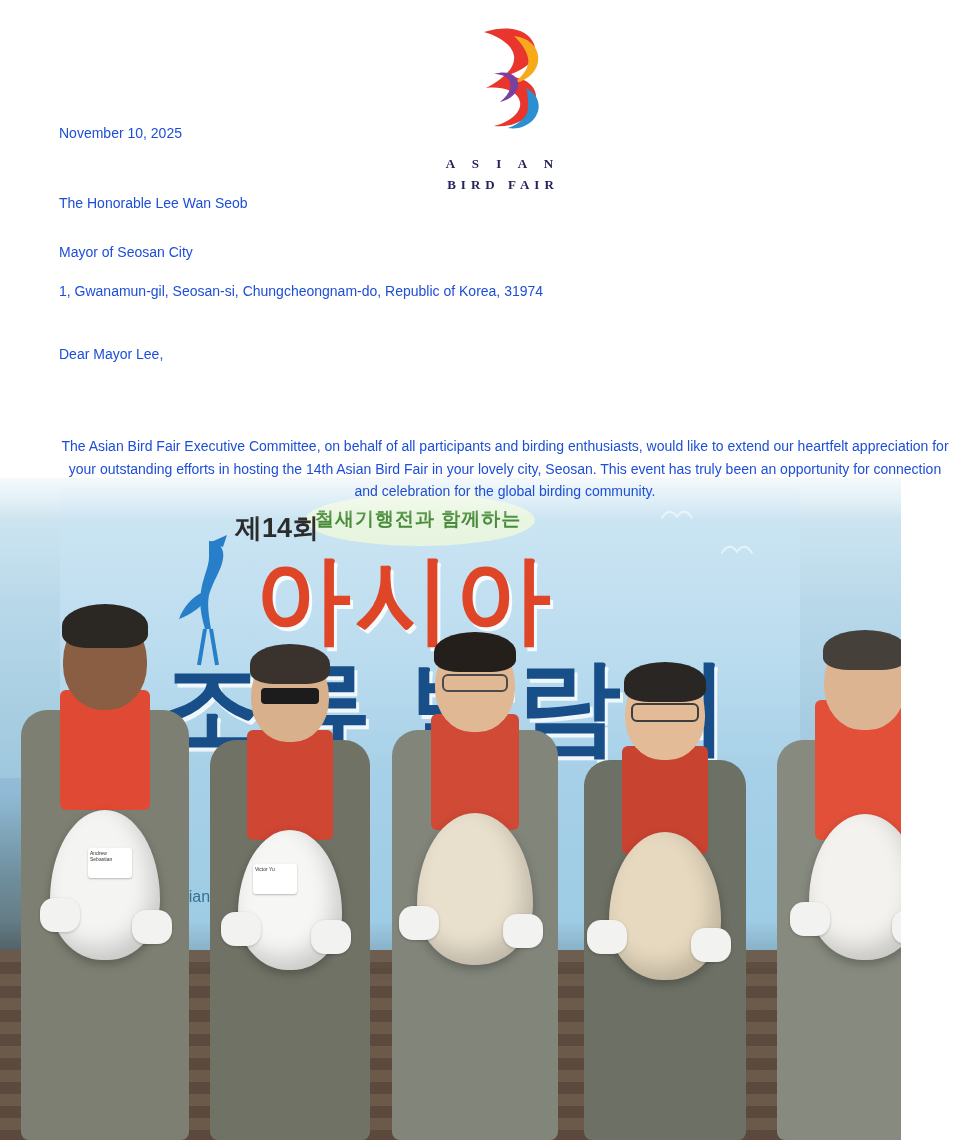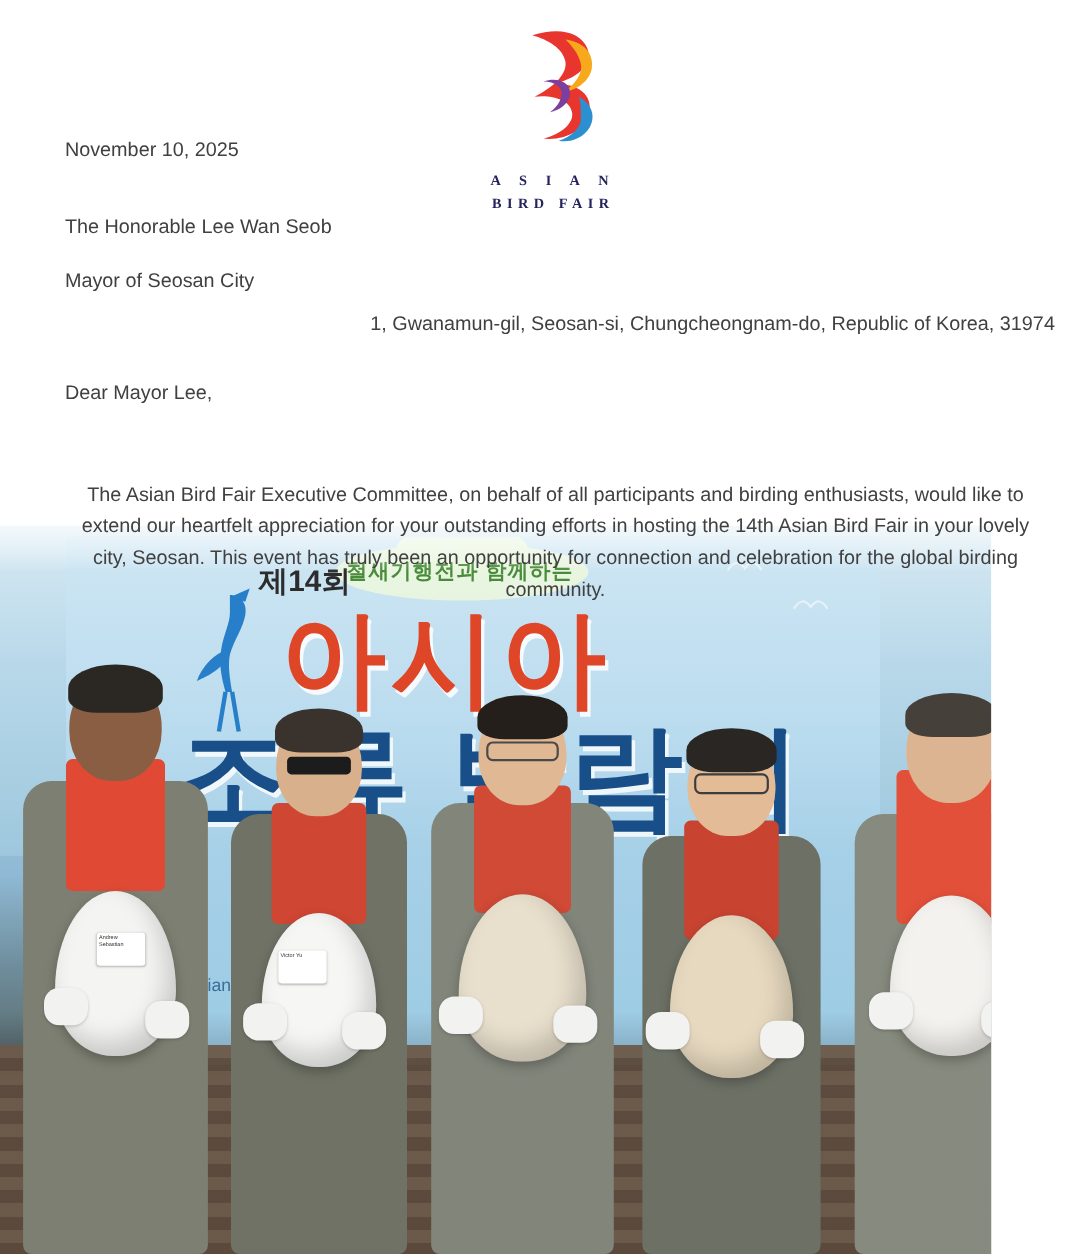--- a/index.html
+++ b/index.html
@@ -209,28 +209,28 @@
     color: #24235e;
     font-weight: bold;
   }
   .logo-sub1 { top: 142px; font-size: 13px; letter-spacing: 7px; }
   .logo-sub2 { top: 163px; font-size: 13px; letter-spacing: 5px; }
 
   .doc-text {
     position: absolute;
     left: 59px;
     width: 900px;
-    color: #404040;
-    font-size: 18px;
+    color: #1d4ed8;
+    font-size: 14px;
     line-height: 1.55;
   }
   .date { top: 123px; }
   .addressee { top: 193px; }
   .role { top: 242px; }
-  .address { top: 281px; text-align: right; }
+  .address { top: 281px; }
   .salutation { top: 344px; }
   .body-para {
     top: 435px;
     width: 892px;
     line-height: 1.62;
     text-align: center;
   }
 </style>
 </head>
 <body>

